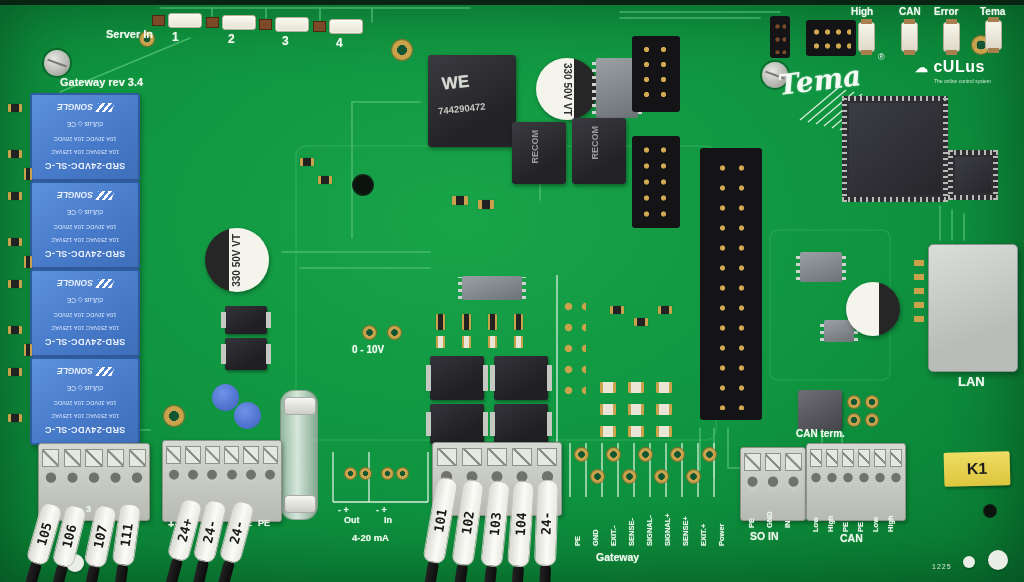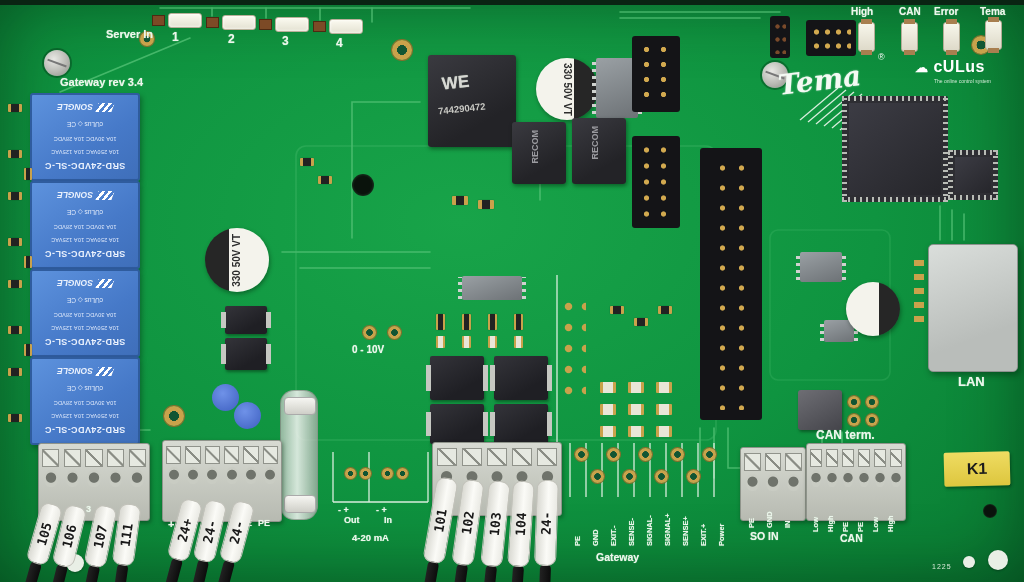--- a/index.html
+++ b/index.html
@@ -540,18 +540,18 @@
   <div class="abs silk vt pinlab" style="left:857px;top:498px;height:34px">PE</div>
   <div class="abs silk vt pinlab" style="left:872px;top:498px;height:34px">Low</div>
   <div class="abs silk vt pinlab" style="left:887px;top:498px;height:34px">High</div>
   <div class="abs silk" style="left:840px;top:532px;font-size:10.5px">CAN</div>
 
   <div class="abs" style="left:798px;top:390px;width:44px;height:40px;background:linear-gradient(150deg,#6e6e74,#44444a);border-radius:3px;box-shadow:1px 2px 3px rgba(0,20,5,.4)"></div>
   <div class="abs goldhole" style="left:848px;top:396px;width:12px;height:12px"></div>
   <div class="abs goldhole" style="left:866px;top:396px;width:12px;height:12px"></div>
   <div class="abs goldhole" style="left:848px;top:414px;width:12px;height:12px"></div>
   <div class="abs goldhole" style="left:866px;top:414px;width:12px;height:12px"></div>
-  <div class="abs silk" style="left:816px;top:428px;font-size:12px">CAN term.</div>
+  <div class="abs silk" style="left:796px;top:428px;font-size:10px">CAN term.</div>
 
   <div class="abs sticker" style="left:944px;top:452px;width:66px;height:34px;font-size:16px;transform:rotate(-1.5deg)">K1</div>
   <div class="abs" style="left:932px;top:563px;font-size:7px;color:#d9ecd9;letter-spacing:1px">1225</div>
 
 </div>
 
 </body></html>

